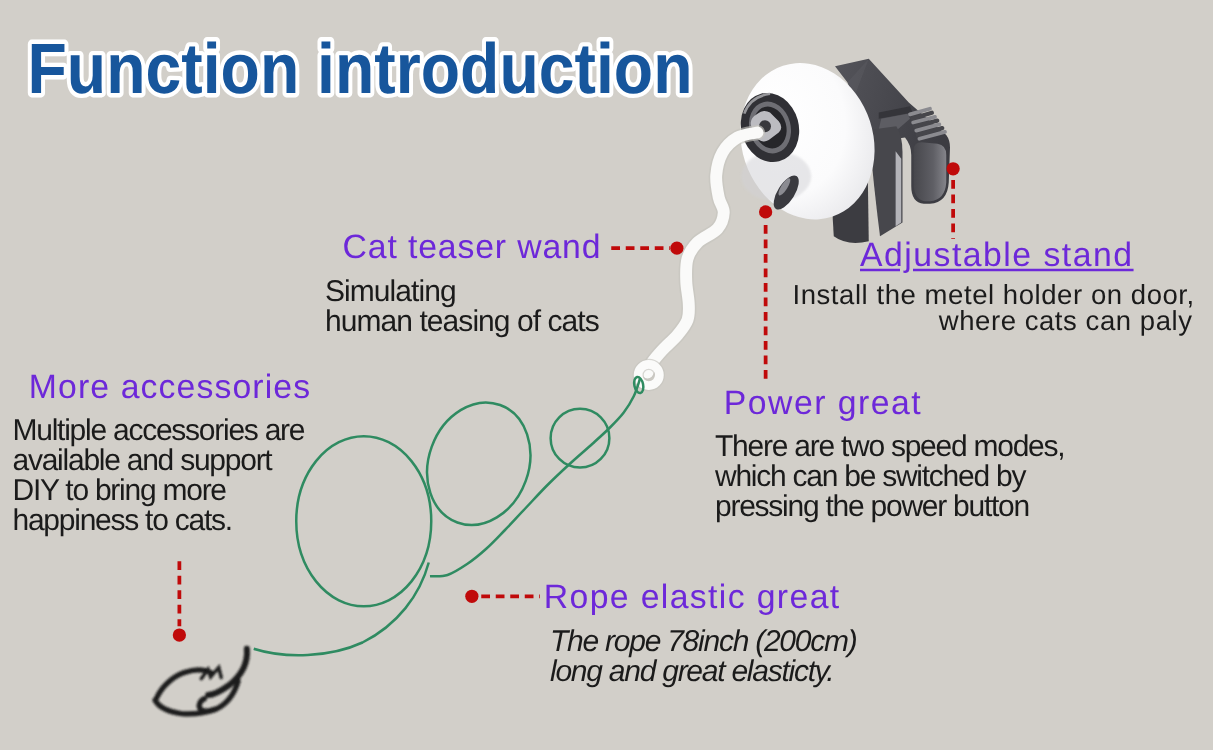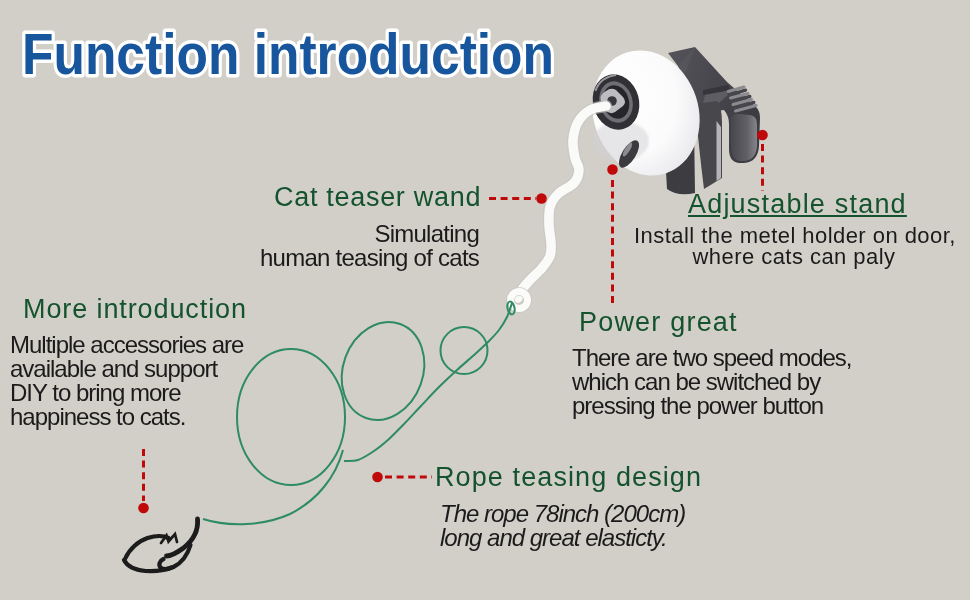--- a/index.html
+++ b/index.html
@@ -1,19 +1,19 @@
 <!DOCTYPE html>
 <html><head>
 <meta charset="utf-8">
 <style>
   html,body{margin:0;padding:0;}
   body{width:970px;height:600px;overflow:hidden;background:#d2cfc9;
        font-family:"Liberation Sans",sans-serif;position:relative;}
   .abs{position:absolute;white-space:nowrap;}
-  .lbl{font-size:27px;line-height:27px;color:#14532d;}
+  .lbl{font-size:27px;line-height:27px;color:#6d28d9;}
   .txt{font-size:24px;line-height:24px;color:#1b1b1b;}
 </style>
 </head>
 <body>
 <svg class="abs" style="left:0;top:0" width="970" height="600" viewBox="0 0 970 600">
   <defs>
     <radialGradient id="bodyg" cx="0.35" cy="0.3" r="0.9">
       <stop offset="0" stop-color="#ffffff"></stop>
       <stop offset="0.55" stop-color="#fbfbfc"></stop>
       <stop offset="0.85" stop-color="#e9e9ec"></stop>
@@ -144,22 +144,22 @@
   <g fill="#c00a0a">
     <circle cx="541.5" cy="198.5" r="5.3"></circle>
     <circle cx="612.5" cy="169.5" r="5.3"></circle>
     <circle cx="762.5" cy="135" r="5.3"></circle>
     <circle cx="143.5" cy="508" r="5.3"></circle>
     <circle cx="377.5" cy="477" r="5.3"></circle>
   </g>
 </svg>
 
 <div class="abs lbl" style="left:274px;top:183.6px;letter-spacing:0.7px;">Cat teaser wand</div>
-<div class="abs lbl" style="left:23px;top:296.2px;letter-spacing:0.9px;">More introduction</div>
+<div class="abs lbl" style="left:23px;top:296.2px;letter-spacing:0.9px;">More accessories</div>
 <div class="abs lbl" style="left:579px;top:308.5px;letter-spacing:1.2px;">Power great</div>
 <div class="abs lbl" style="left:688px;top:191.2px;letter-spacing:1.2px;text-decoration:underline;">Adjustable stand</div>
-<div class="abs lbl" style="left:435px;top:464.2px;letter-spacing:1.1px;">Rope teasing design</div>
+<div class="abs lbl" style="left:435px;top:464.2px;letter-spacing:1.1px;">Rope elastic great</div>
 
-<div class="abs txt" style="left:260px;top:221.5px;width:219px;text-align:right;letter-spacing:-0.75px;">Simulating<br>human teasing of cats</div>
-<div class="abs txt" style="left:634px;top:226px;width:320px;text-align:center;font-size:22px;line-height:20.8px;letter-spacing:0.45px;">Install the metel holder on door,<br>where cats can paly</div>
+<div class="abs txt" style="left:260px;top:221.5px;width:219px;letter-spacing:-0.75px;">Simulating<br>human teasing of cats</div>
+<div class="abs txt" style="left:634px;top:226px;width:320px;text-align:right;font-size:22px;line-height:20.8px;letter-spacing:0.45px;">Install the metel holder on door,<br>where cats can paly</div>
 <div class="abs txt" style="left:10px;top:332.6px;letter-spacing:-1.0px;">Multiple accessories are<br>available and support<br>DIY to bring more<br>happiness to cats.</div>
 <div class="abs txt" style="left:572px;top:345.5px;letter-spacing:-1px;">There are two speed modes,<br>which can be switched by<br>pressing the power button</div>
 <div class="abs txt" style="left:440px;top:502.2px;letter-spacing:-1px;font-style:italic;">The rope 78inch (200cm)<br>long and great elasticty.</div>
 
 </body></html>

